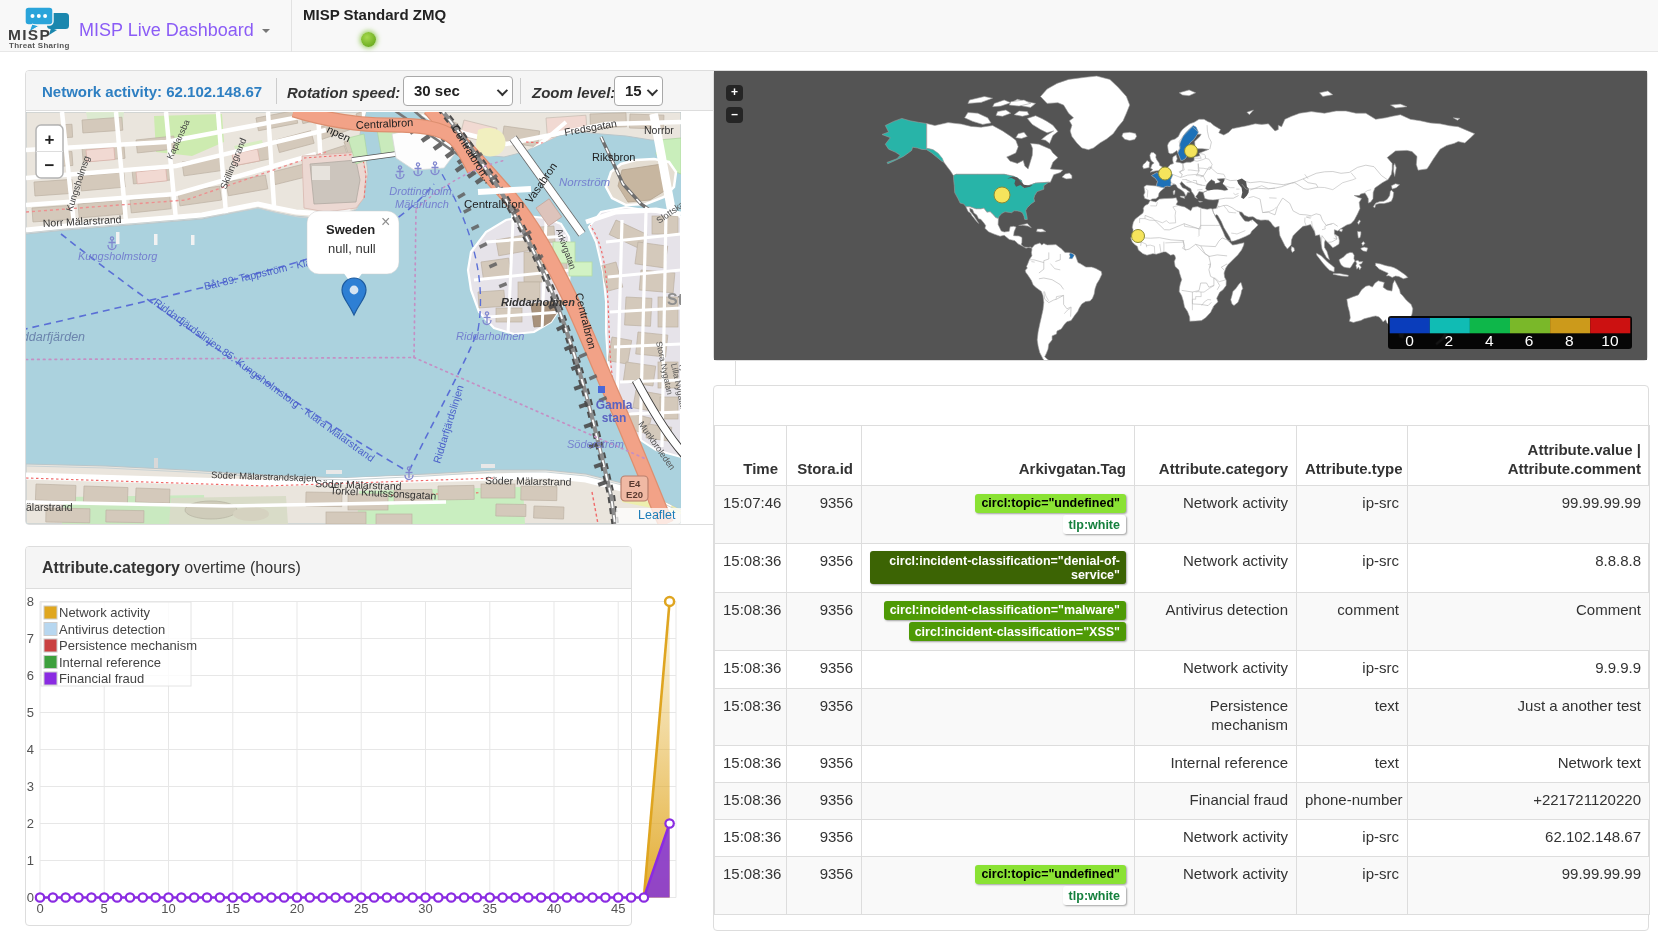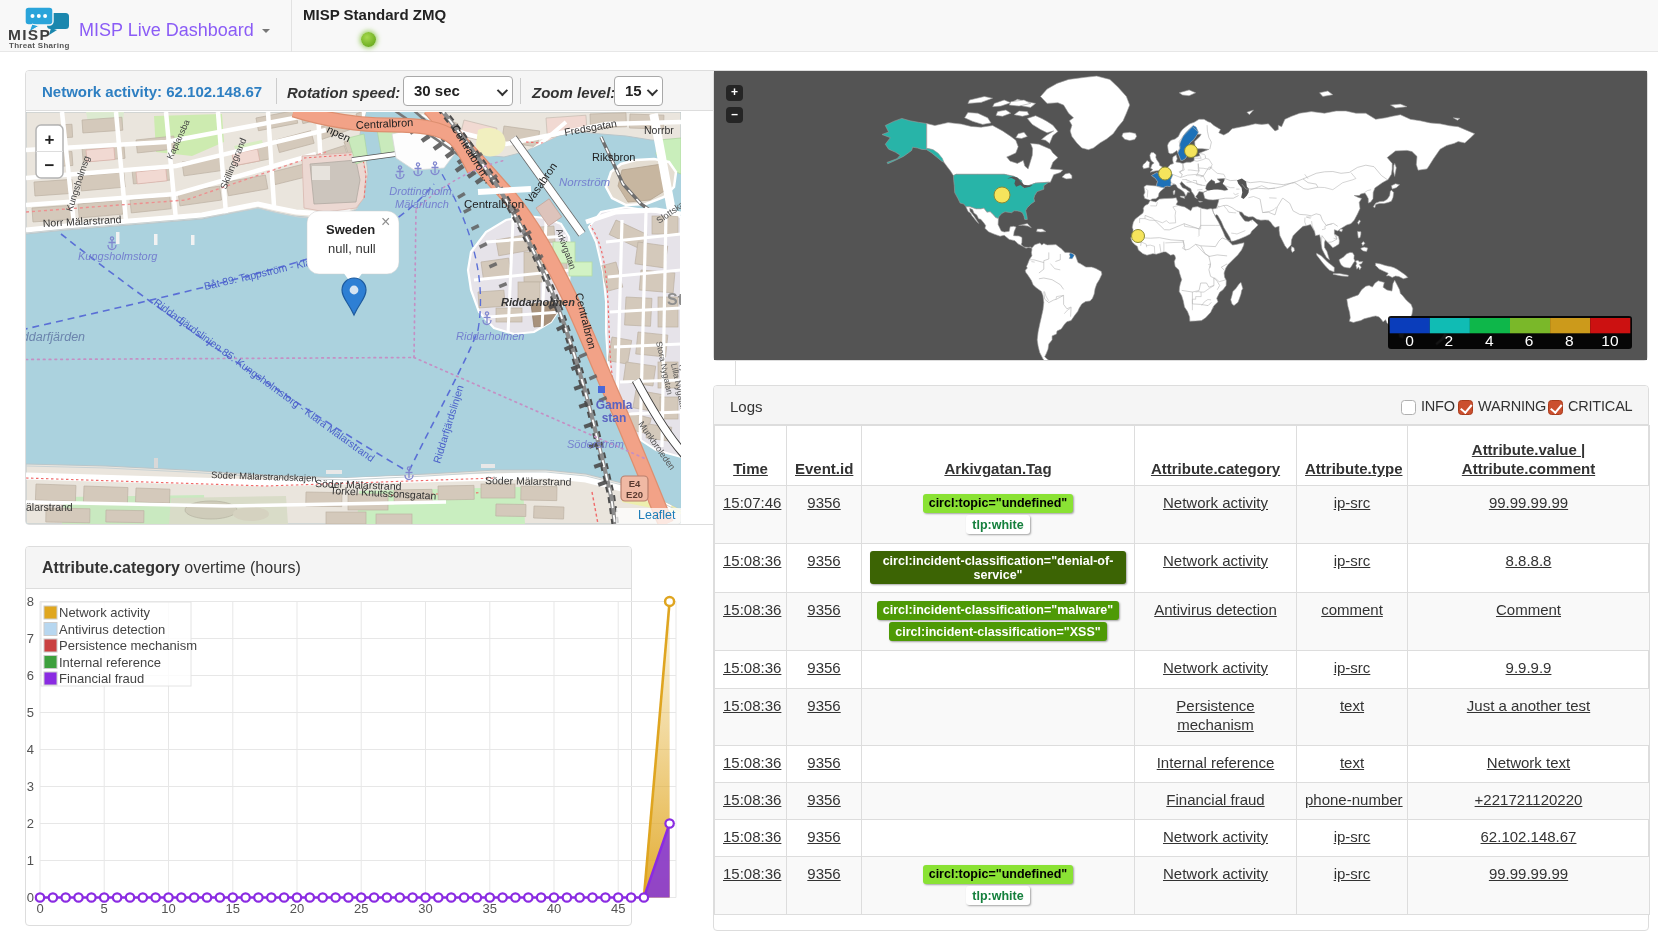--- a/index.html
+++ b/index.html
@@ -28,21 +28,21 @@
 #worldwrap { position:absolute; left:0; top:0; width:933px; height:289px; background:#545454; border-radius:3px; }
 .zbtn { position:absolute; width:17px; height:16px; background:rgba(25,25,25,.8); border-radius:4px; color:#fff; text-align:center; line-height:15px; font-size:12px; font-weight:bold; }
 #p4 { left:713px; top:385px; width:936px; height:546px; }
 #p4 .phead { height:39px; }
 .p4title { position:absolute; left:16px; top:12px; font-size:15px; color:#333; }
 .lvl { position:absolute; top:12px; font-size:14.5px; letter-spacing:-0.2px; color:#333; }
 .cb { position:absolute; top:14px; width:14.5px; height:14.5px; border:1px solid #b0b0b0; border-radius:3.5px; background:#fff; }
 .cbc { background:#cb4f2e; border:1px solid #a93c1c; }
 .cbc:after { content:""; position:absolute; left:4px; top:1px; width:4.5px; height:8.5px; border-right:2.2px solid #fff; border-bottom:2.2px solid #fff; transform:rotate(40deg); }
 table.logs { position:absolute; left:0px; top:39px; border-collapse:collapse; table-layout:fixed; width:935px; font-size:15px; color:#333; }
-table.logs th, table.logs td { border:1px solid #ddd; padding:7px 8px 7px 8px; vertical-align:top; text-align:center; line-height:19px;text-decoration:underline; }
+table.logs th, table.logs td { border:1px solid #ddd; padding:7px 8px 7px 8px; vertical-align:top; text-align:right; line-height:19px; }
 table.logs th { font-weight:bold; vertical-align:bottom; }
 table.logs tr.odd td { background:#f9f9f9; }
 .tag { display:inline-block; font-size:12.5px; font-weight:bold; padding:2.5px 6px; border-radius:3px; box-shadow:1px 1px 2px rgba(0,0,0,.35); line-height:14px; margin:0; }
 .tagrow { margin:0 0 2px; line-height:17px; }
 .tg-lime { background:#8ae234; color:#000; }
 .tg-white { background:#fff; color:#15803d; }
 .tg-dark { background:#3c6404; color:#fff; }
 .tg-med { background:#4e9a06; color:#fff; }
 </style>
 </head>
@@ -735,42 +735,33 @@
         <text x="815.0" y="274.5" font-family="Liberation Sans" font-size="15.5" fill="#fff" text-anchor="middle">6</text>
         <text x="855.2" y="274.5" font-family="Liberation Sans" font-size="15.5" fill="#fff" text-anchor="middle">8</text>
         <text x="895.9" y="274.5" font-family="Liberation Sans" font-size="15.5" fill="#fff" text-anchor="middle">10</text>
       </svg>
     <div class="zbtn" style="left:12px;top:14px">+</div>
     <div class="zbtn" style="left:12px;top:36px">–</div>
   </div>
 </div>
 
 <div class="panel" id="p4">
-  <div class="phead">
-    <div class="p4title">Logs</div>
-    <div class="cb" style="left:687px"></div>
-      <div class="lvl" style="left:707px">INFO</div>
-    <div class="cb cbc" style="left:744px"></div>
-      <div class="lvl" style="left:764px">WARNING</div>
-    <div class="cb cbc" style="left:834px"></div>
-      <div class="lvl" style="left:854px">CRITICAL</div>
-  </div>
   <table class="logs">
     <colgroup>
         <col style="width:72px">
         <col style="width:75px">
         <col style="width:273px">
         <col style="width:162px">
         <col style="width:111px">
         <col style="width:242px">
       </colgroup>
     <tbody>
         <tr style="height:60px">
           <th>Time</th>
-          <th>Event.id</th>
+          <th>Stora.id</th>
           <th>Arkivgatan.Tag</th>
           <th>Attribute.category</th>
           <th>Attribute.type</th>
           <th>Attribute.value |<br>Attribute.comment</th>
         </tr>
     <tr class="odd" style="height:58px">
           <td>15:07:46</td>
           <td>9356</td>
           <td>
             <div class="tagrow"><span class="tag tg-lime">circl:topic="undefined"</span></div>

